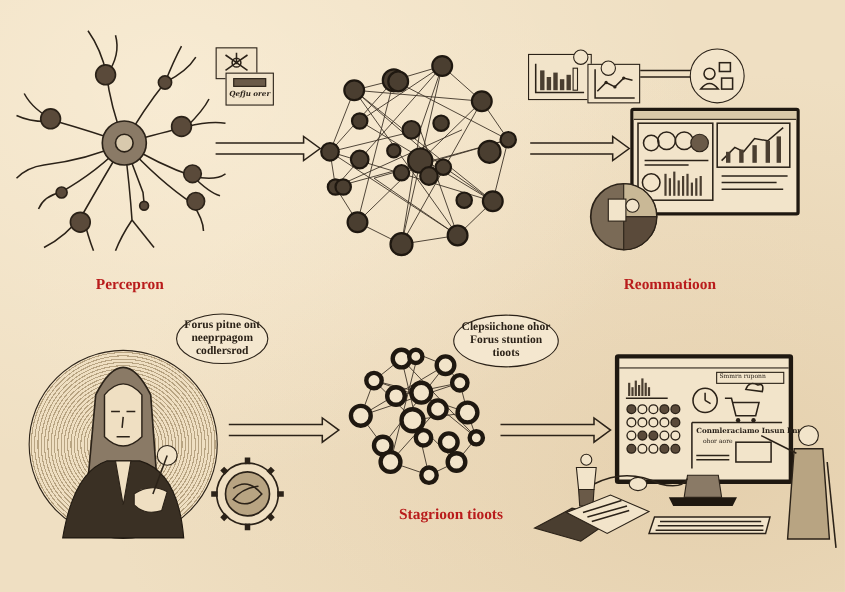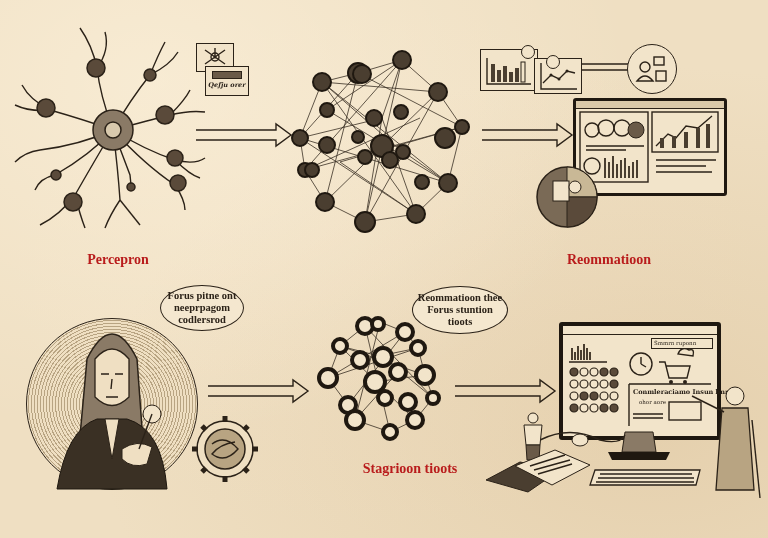--- a/index.html
+++ b/index.html
@@ -272,21 +272,21 @@
       <circle cx="408" cy="402" r="8"></circle>
       <circle cx="433" cy="398" r="6"></circle>
       <circle cx="348" cy="405" r="8"></circle>
       <circle cx="355" cy="420" r="9"></circle>
       <circle cx="390" cy="432" r="7"></circle>
       <circle cx="415" cy="420" r="8"></circle>
     </g>
   </svg>
 
   <div class="bubble" style="left:412px;top:286px;width:94px;height:46px;">
-    <span>Reommatioon thee</span>
+    <span>Clepsiichone ohor</span>
     <span>Forus stuntion</span>
     <span>tioots</span>
   </div>
 
   <div class="label" style="left:410px;top:461px;">Stagrioon tioots</div>
 
   <svg width="110" height="30" style="left:455px;top:378px;">
     <path class="ink" d="M0,8 L85,8 L85,2 L100,13 L85,24 L85,18 L0,18" fill="#efdfc2"></path>
   </svg>
 

